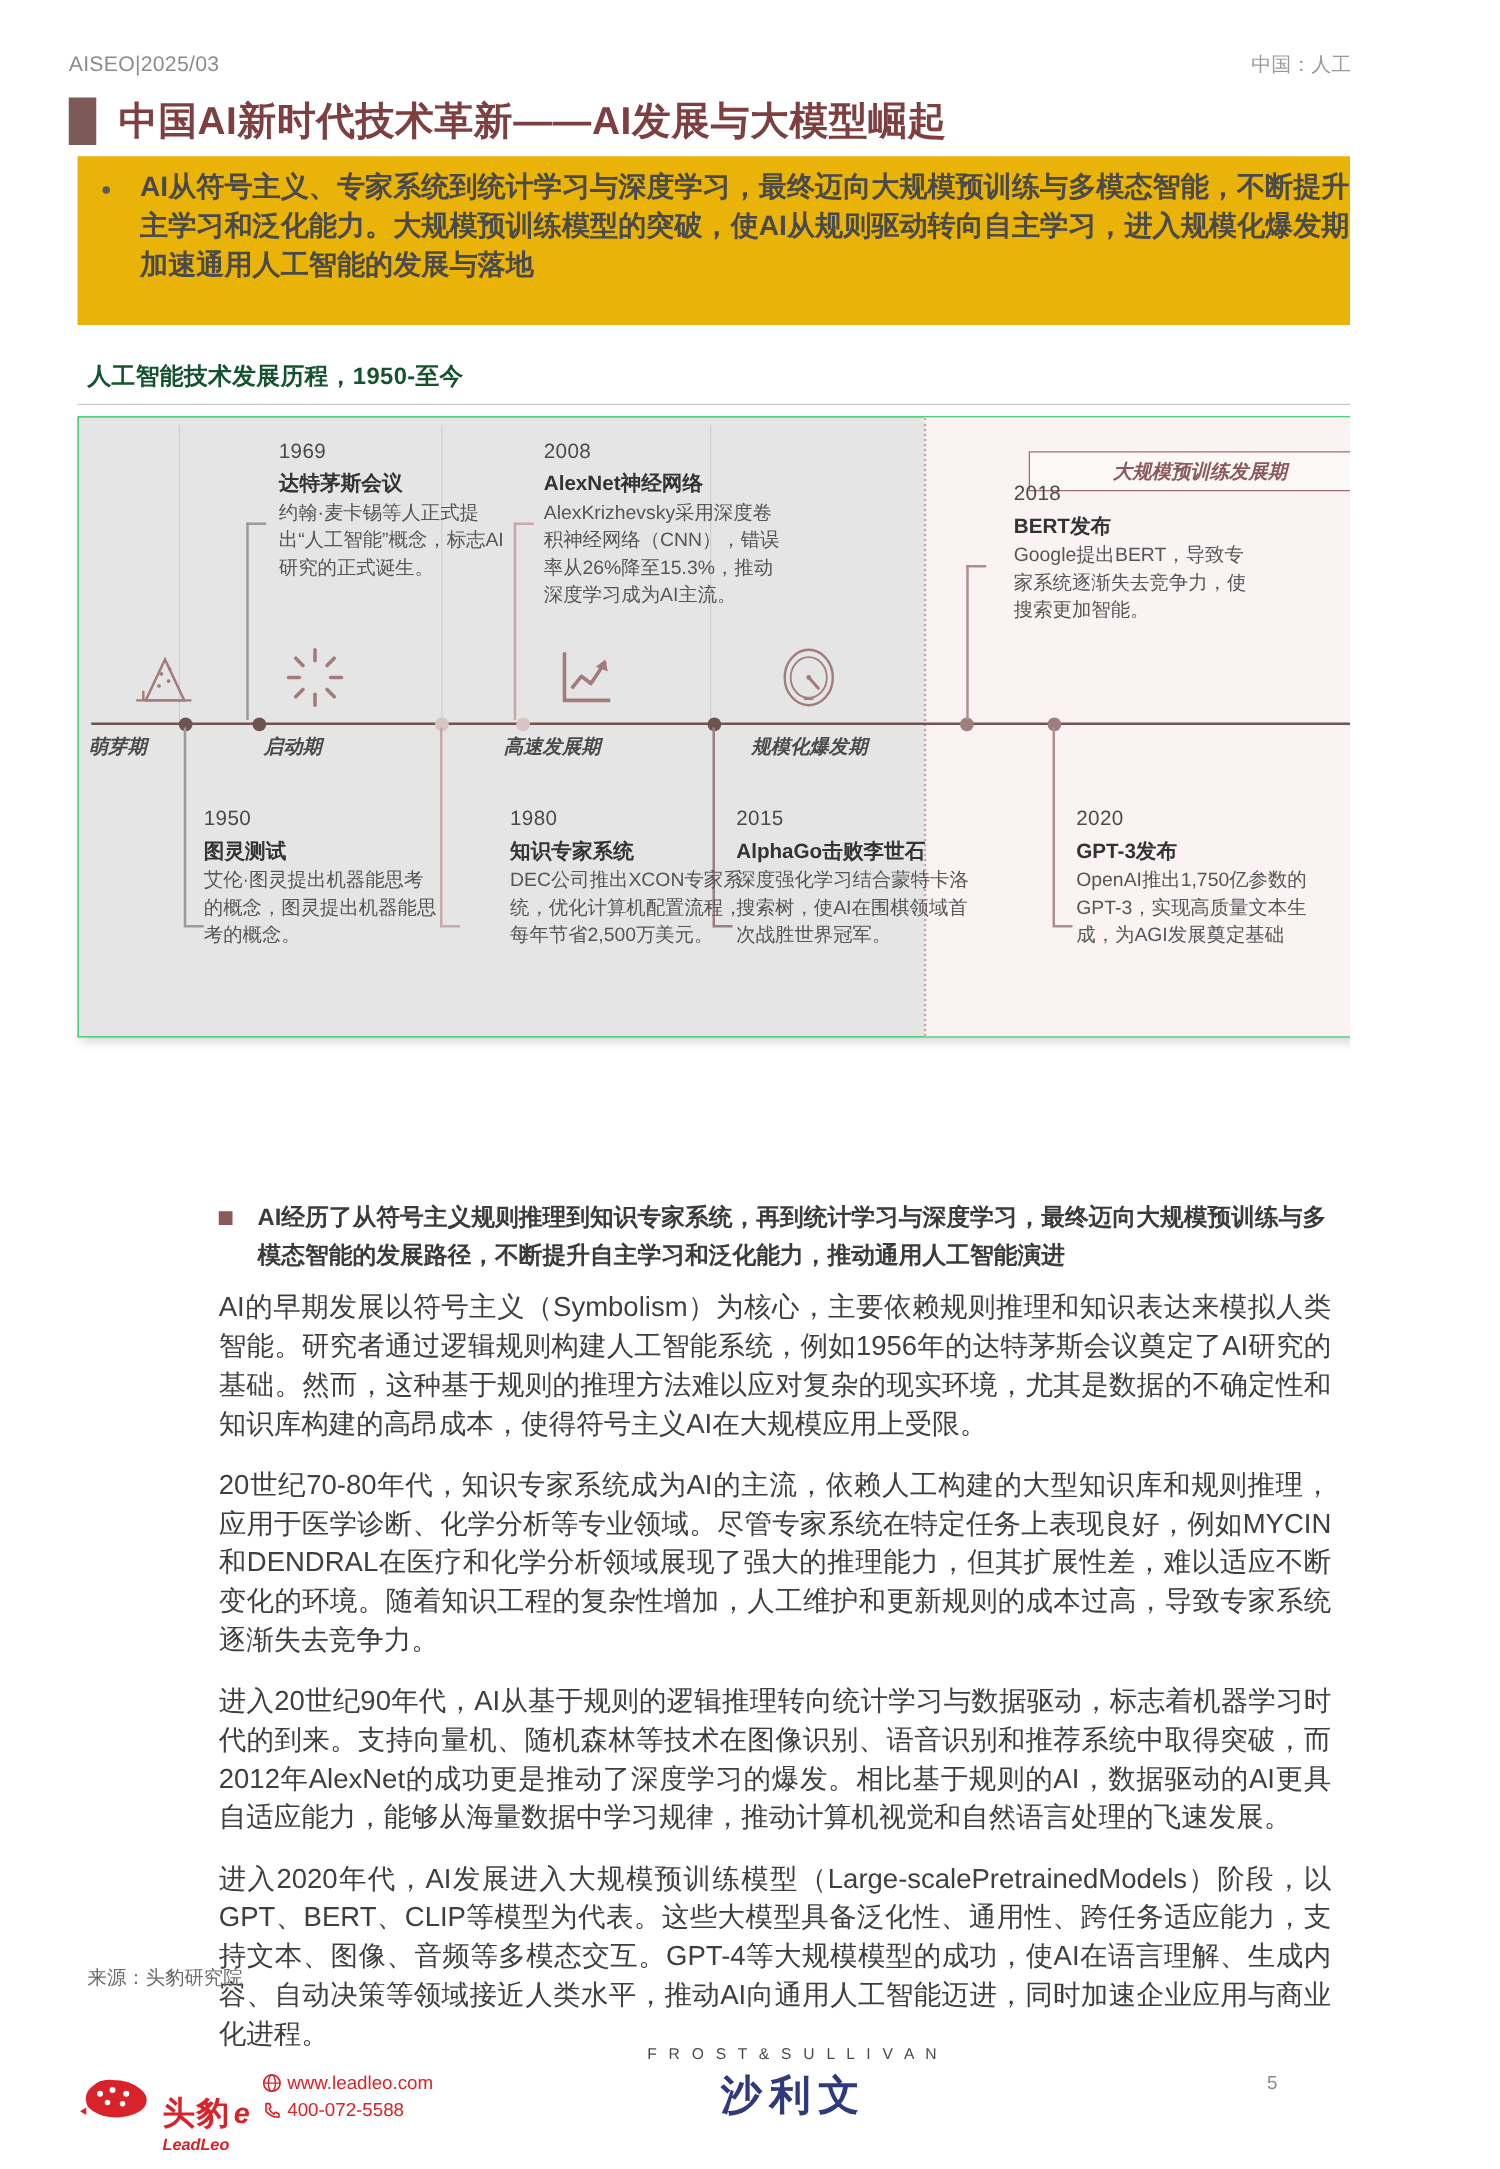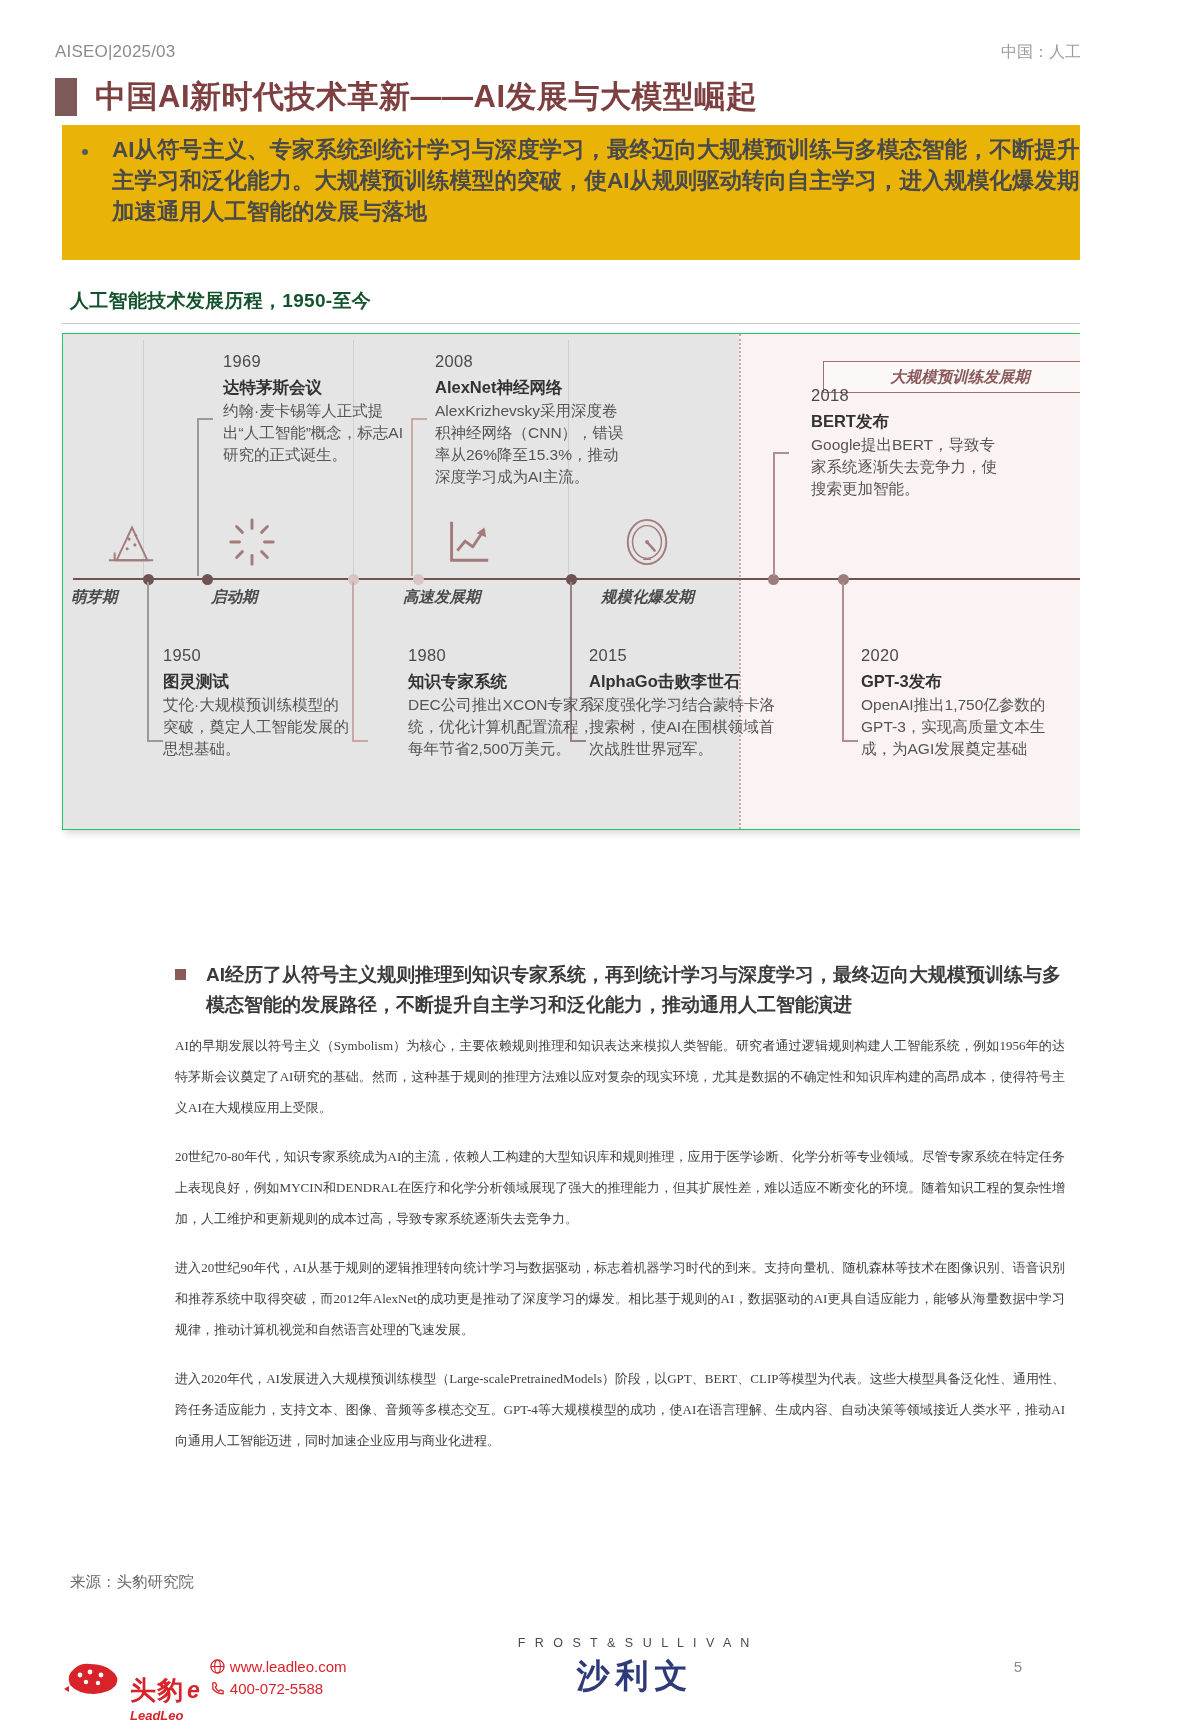--- a/index.html
+++ b/index.html
@@ -70,21 +70,21 @@
   .entry .hd{font-size:16.5px;font-weight:bold;color:#333;line-height:21px;margin-bottom:2px;}
   .entry .bd{font-size:15.5px;color:#555;line-height:22px;}
 
   
   .keypoint{position:absolute;left:175px;top:960px;width:890px;display:flex;}
   .keypoint .sq{width:11px;height:11px;background:#8a5a5a;margin:9px 20px 0 0;flex:0 0 auto;}
   .keypoint .kt{font-size:19px;font-weight:bold;line-height:30px;color:#3b3b3b;}
 
   
   .paras{position:absolute;left:175px;top:1030px;width:890px;}
-  .para{font-size:13px;line-height:31px;color:#3f3f3f;margin-bottom:18px;text-align:justify;font-family:Liberation Serif, serif;}
+  .para{font-size:22px;line-height:31px;color:#3f3f3f;margin-bottom:18px;text-align:justify;}
 
   
   .source{position:absolute;left:70px;top:1572px;font-size:15.5px;color:#6b6b6b;}
 
   .footer{position:absolute;left:60px;top:1630px;width:1080px;height:70px;}
   .logo{position:absolute;left:0;top:2px;display:flex;align-items:center;}
   .logo .mark{width:64px;height:46px;position:relative;flex:0 0 auto;}
   .logo .lt{margin-left:6px;}
   .logo .ltop{display:flex;align-items:center;margin-top:41px;}
   .logo .cn{font-size:26px;font-weight:bold;color:#d8232a;letter-spacing:1px;}
@@ -235,21 +235,21 @@
 
     <div class="entry" style="left:748px;top:52px;">
       <div class="yr">2018</div>
       <div class="hd">BERT发布</div>
       <div class="bd">Google提出BERT，导致专家系统逐渐失去竞争力，使搜索更加智能。</div>
     </div>
 
     <div class="entry" style="left:100px;top:312px;">
       <div class="yr">1950</div>
       <div class="hd">图灵测试</div>
-      <div class="bd">艾伦·大规模预训练模型的突破，奠定人工智能发展的思想基础。</div>
+      <div class="bd">艾伦·图灵提出机器能思考的概念，图灵提出机器能思考的概念。</div>
     </div>
 
     <div class="entry" style="left:308px;top:312px;margin-left:37px;">
       <div class="yr">1980</div>
       <div class="hd">知识专家系统</div>
       <div class="bd">DEC公司推出XCON专家系统，优化计算机配置流程，每年节省2,500万美元。</div>
     </div>
 
     <div class="entry" style="left:526px;top:312px;">
       <div class="yr">2015</div>

